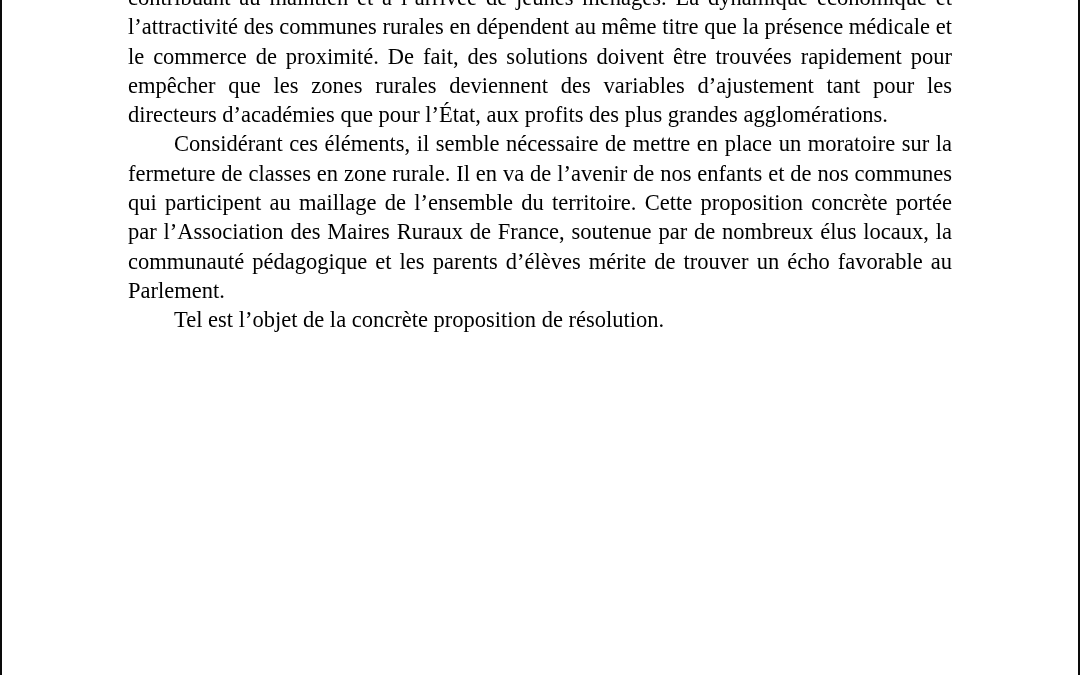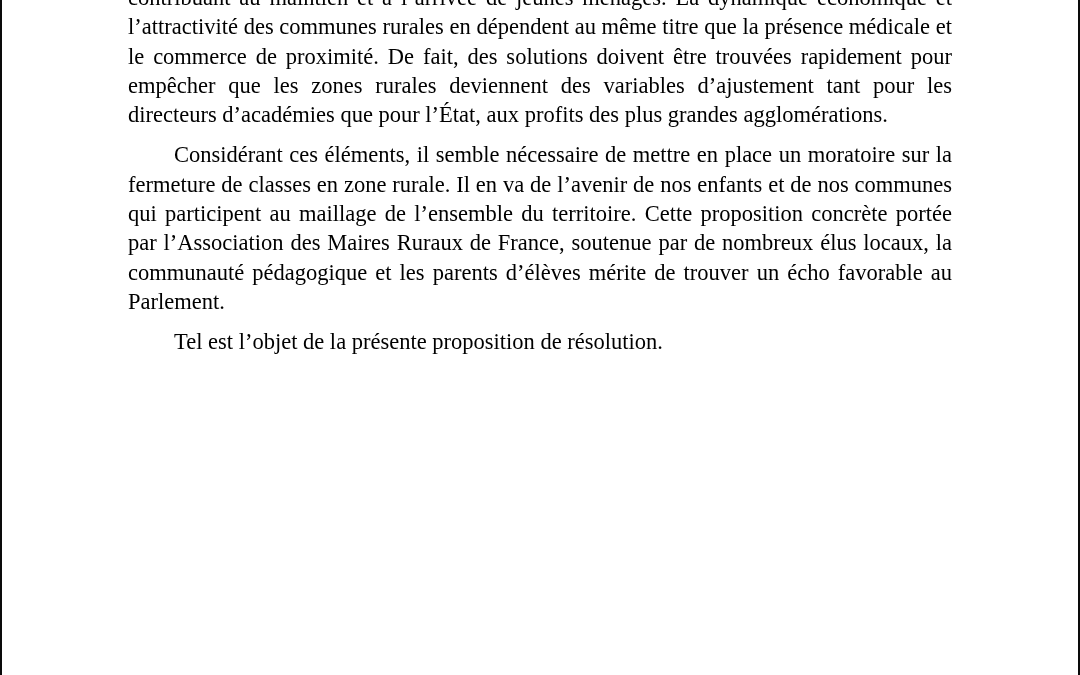--- a/index.html
+++ b/index.html
@@ -43,21 +43,20 @@
     line-height: 29.3px;
     text-align: justify;
     text-justify: inter-word;
     color: #000000;
   }
   p.para.clipped-top {
     
     margin-top: -17px;
   }
   p.para + p.para {
-    margin-top: 11px;
   }
   .indent {
     display: inline-block;
     width: 46px;
   }
   .last-line-left {
     text-align: left;
   }
 </style>
 </head>
@@ -65,15 +64,15 @@
 
 <div class="page">
   <div class="edge-left"></div>
   <div class="edge-right"></div>
 
   <div class="text-body">
     <p class="para clipped-top"><span>contribuant au maintien et à l’arrivée de jeunes ménages. La dynamique économique et l’attractivité des communes rurales en dépendent au même titre que la présence médicale et le commerce de proximité. De fait, des solutions doivent être trouvées rapidement pour empêcher que les zones rurales deviennent des variables d’ajustement tant pour les directeurs d’académies que pour l’État, aux profits des plus grandes agglomérations.</span></p>
 
     <p class="para"><span class="indent"></span><span>Considérant ces éléments, il semble nécessaire de mettre en place un moratoire sur la fermeture de classes en zone rurale. Il en va de l’avenir de nos enfants et de nos communes qui participent au maillage de l’ensemble du territoire. Cette proposition concrète portée par l’Association des Maires Ruraux de France, soutenue par de nombreux élus locaux, la communauté pédagogique et les parents d’élèves mérite de trouver un écho favorable au Parlement.</span></p>
 
-    <p class="para last-line-left"><span class="indent"></span><span>Tel est l’objet de la présente proposition de résolution.</span></p>
+    <p class="para last-line-left"><span class="indent"></span><span>Tel est l’objet de la concrète proposition de résolution.</span></p>
   </div>
 </div>
 
 </body></html>

